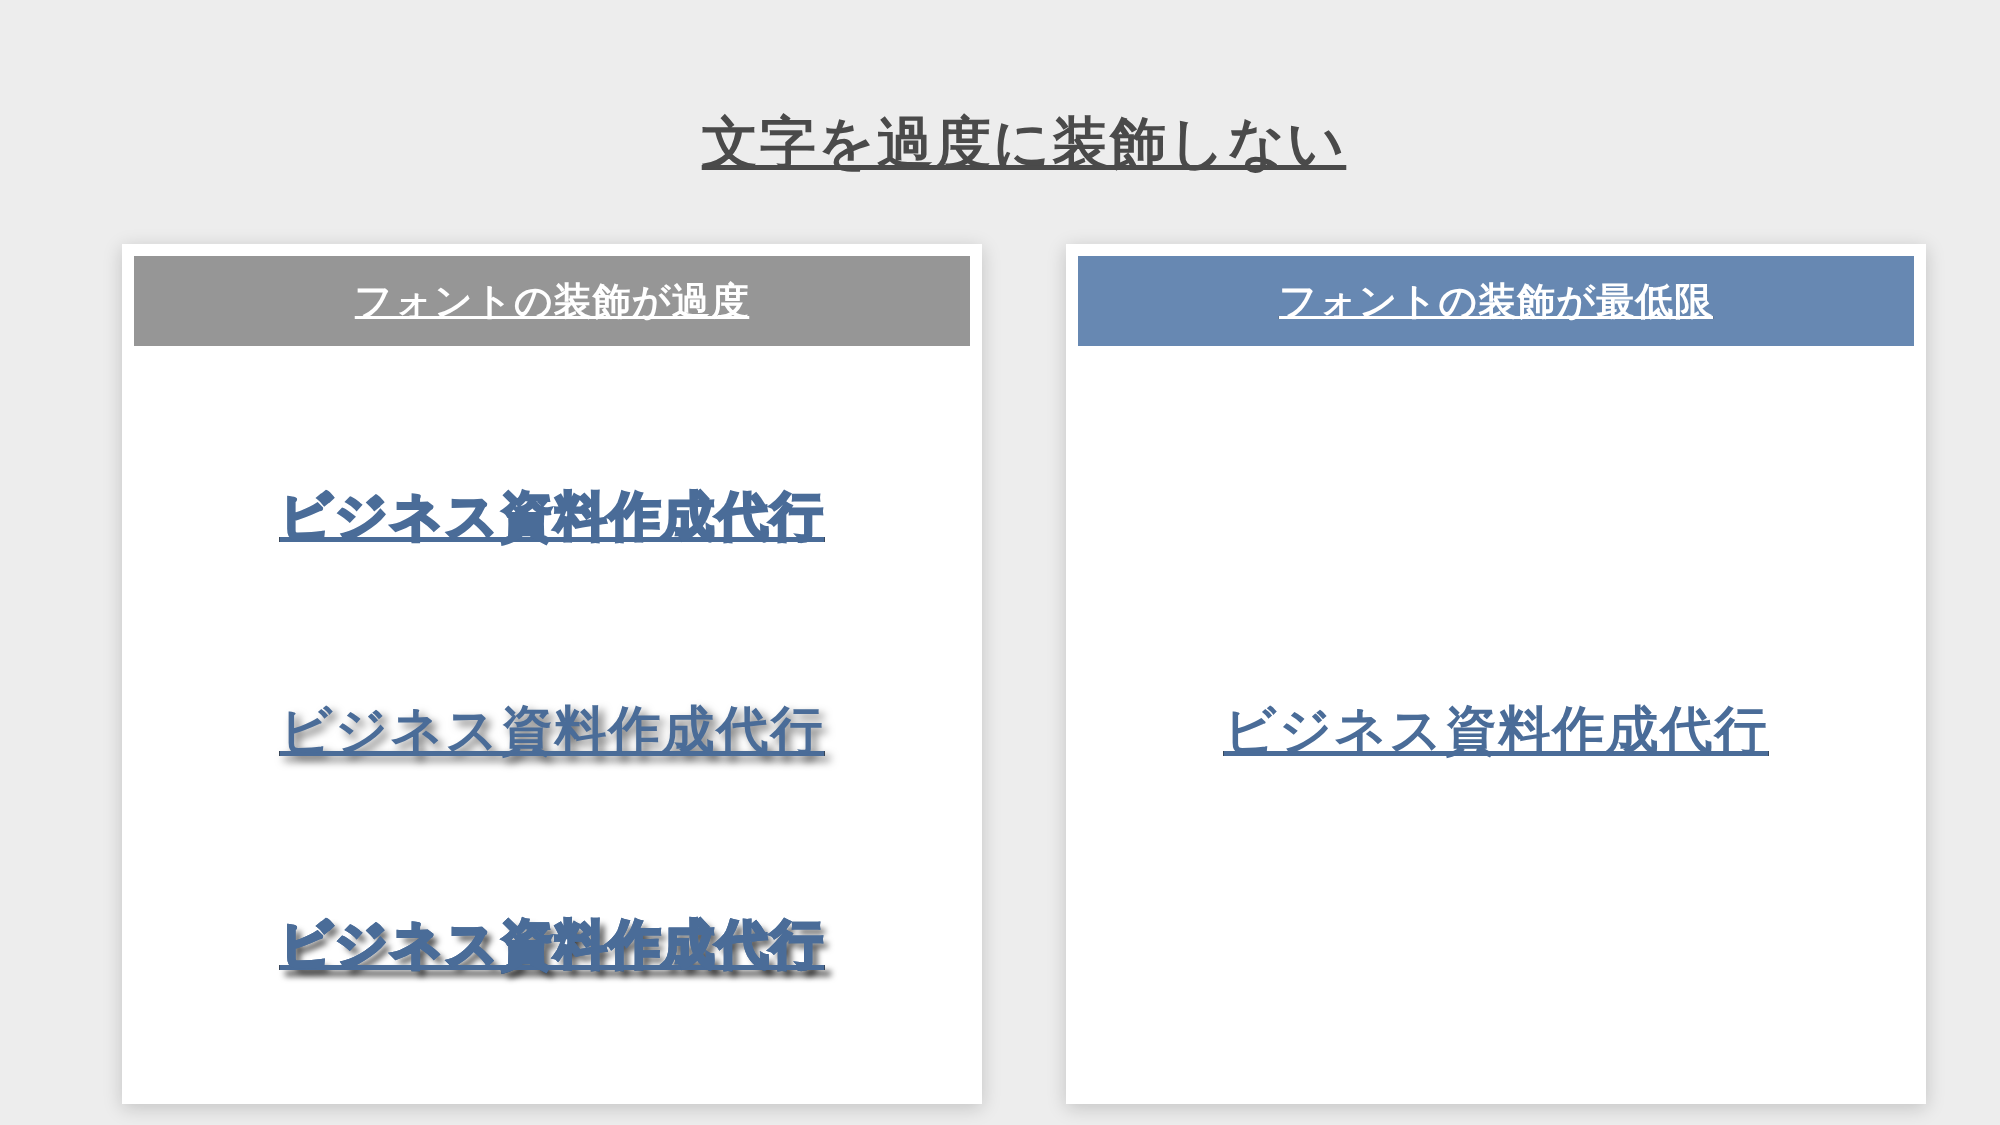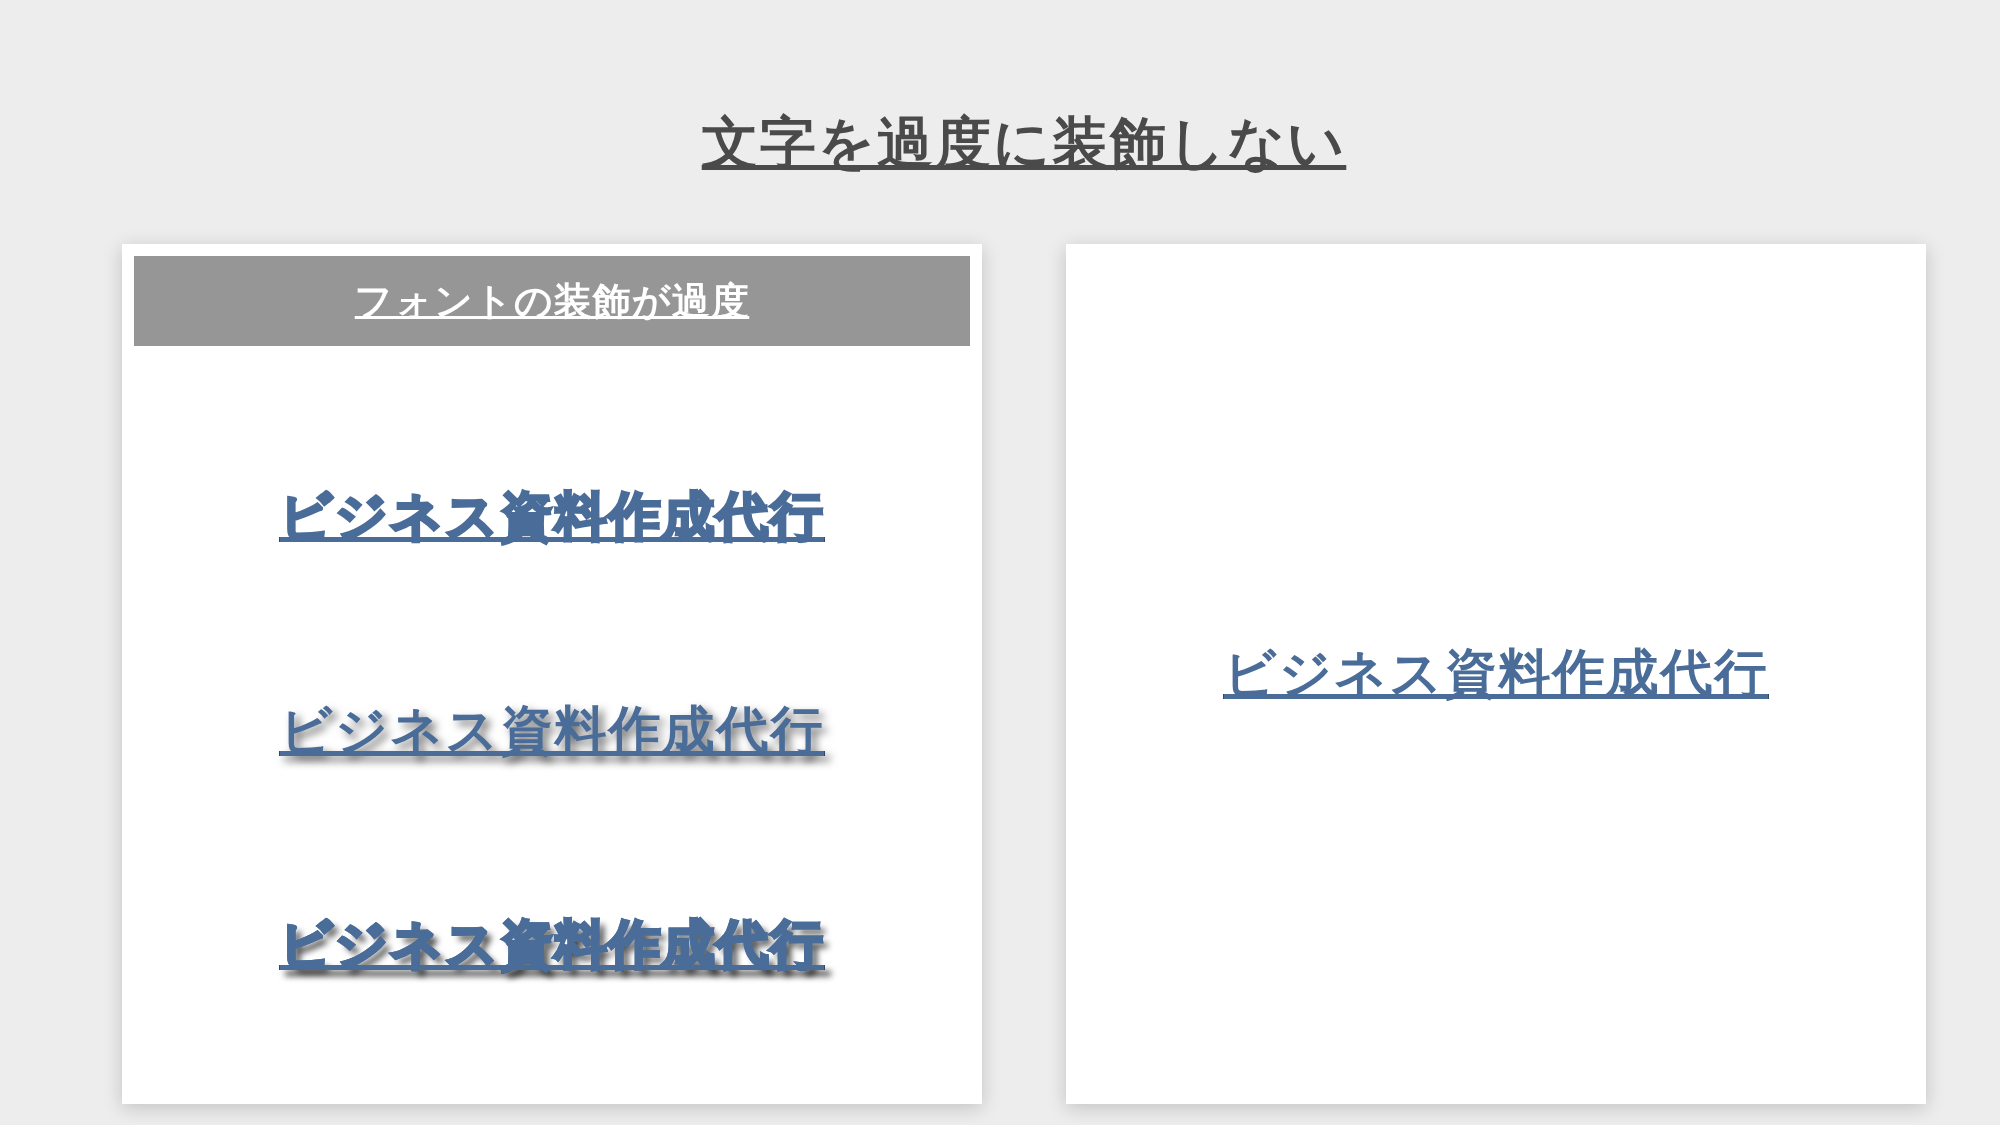--- a/index.html
+++ b/index.html
@@ -96,18 +96,19 @@
   <div class="panel">
     <div class="panel-header bad">フォントの装飾が過度</div>
     <div class="panel-body">
       <div class="sample sample-outline">ビジネス資料作成代行</div>
       <div class="sample sample-shadow">ビジネス資料作成代行</div>
       <div class="sample sample-both">ビジネス資料作成代行</div>
     </div>
   </div>
 
   <div class="panel">
+    <div class="panel-header good">フォントの装飾が最低限</div>
     <div class="panel-body good">
       <div class="sample sample-plain">ビジネス資料作成代行</div>
     </div>
   </div>
 
 </div>
 
 </body></html>

